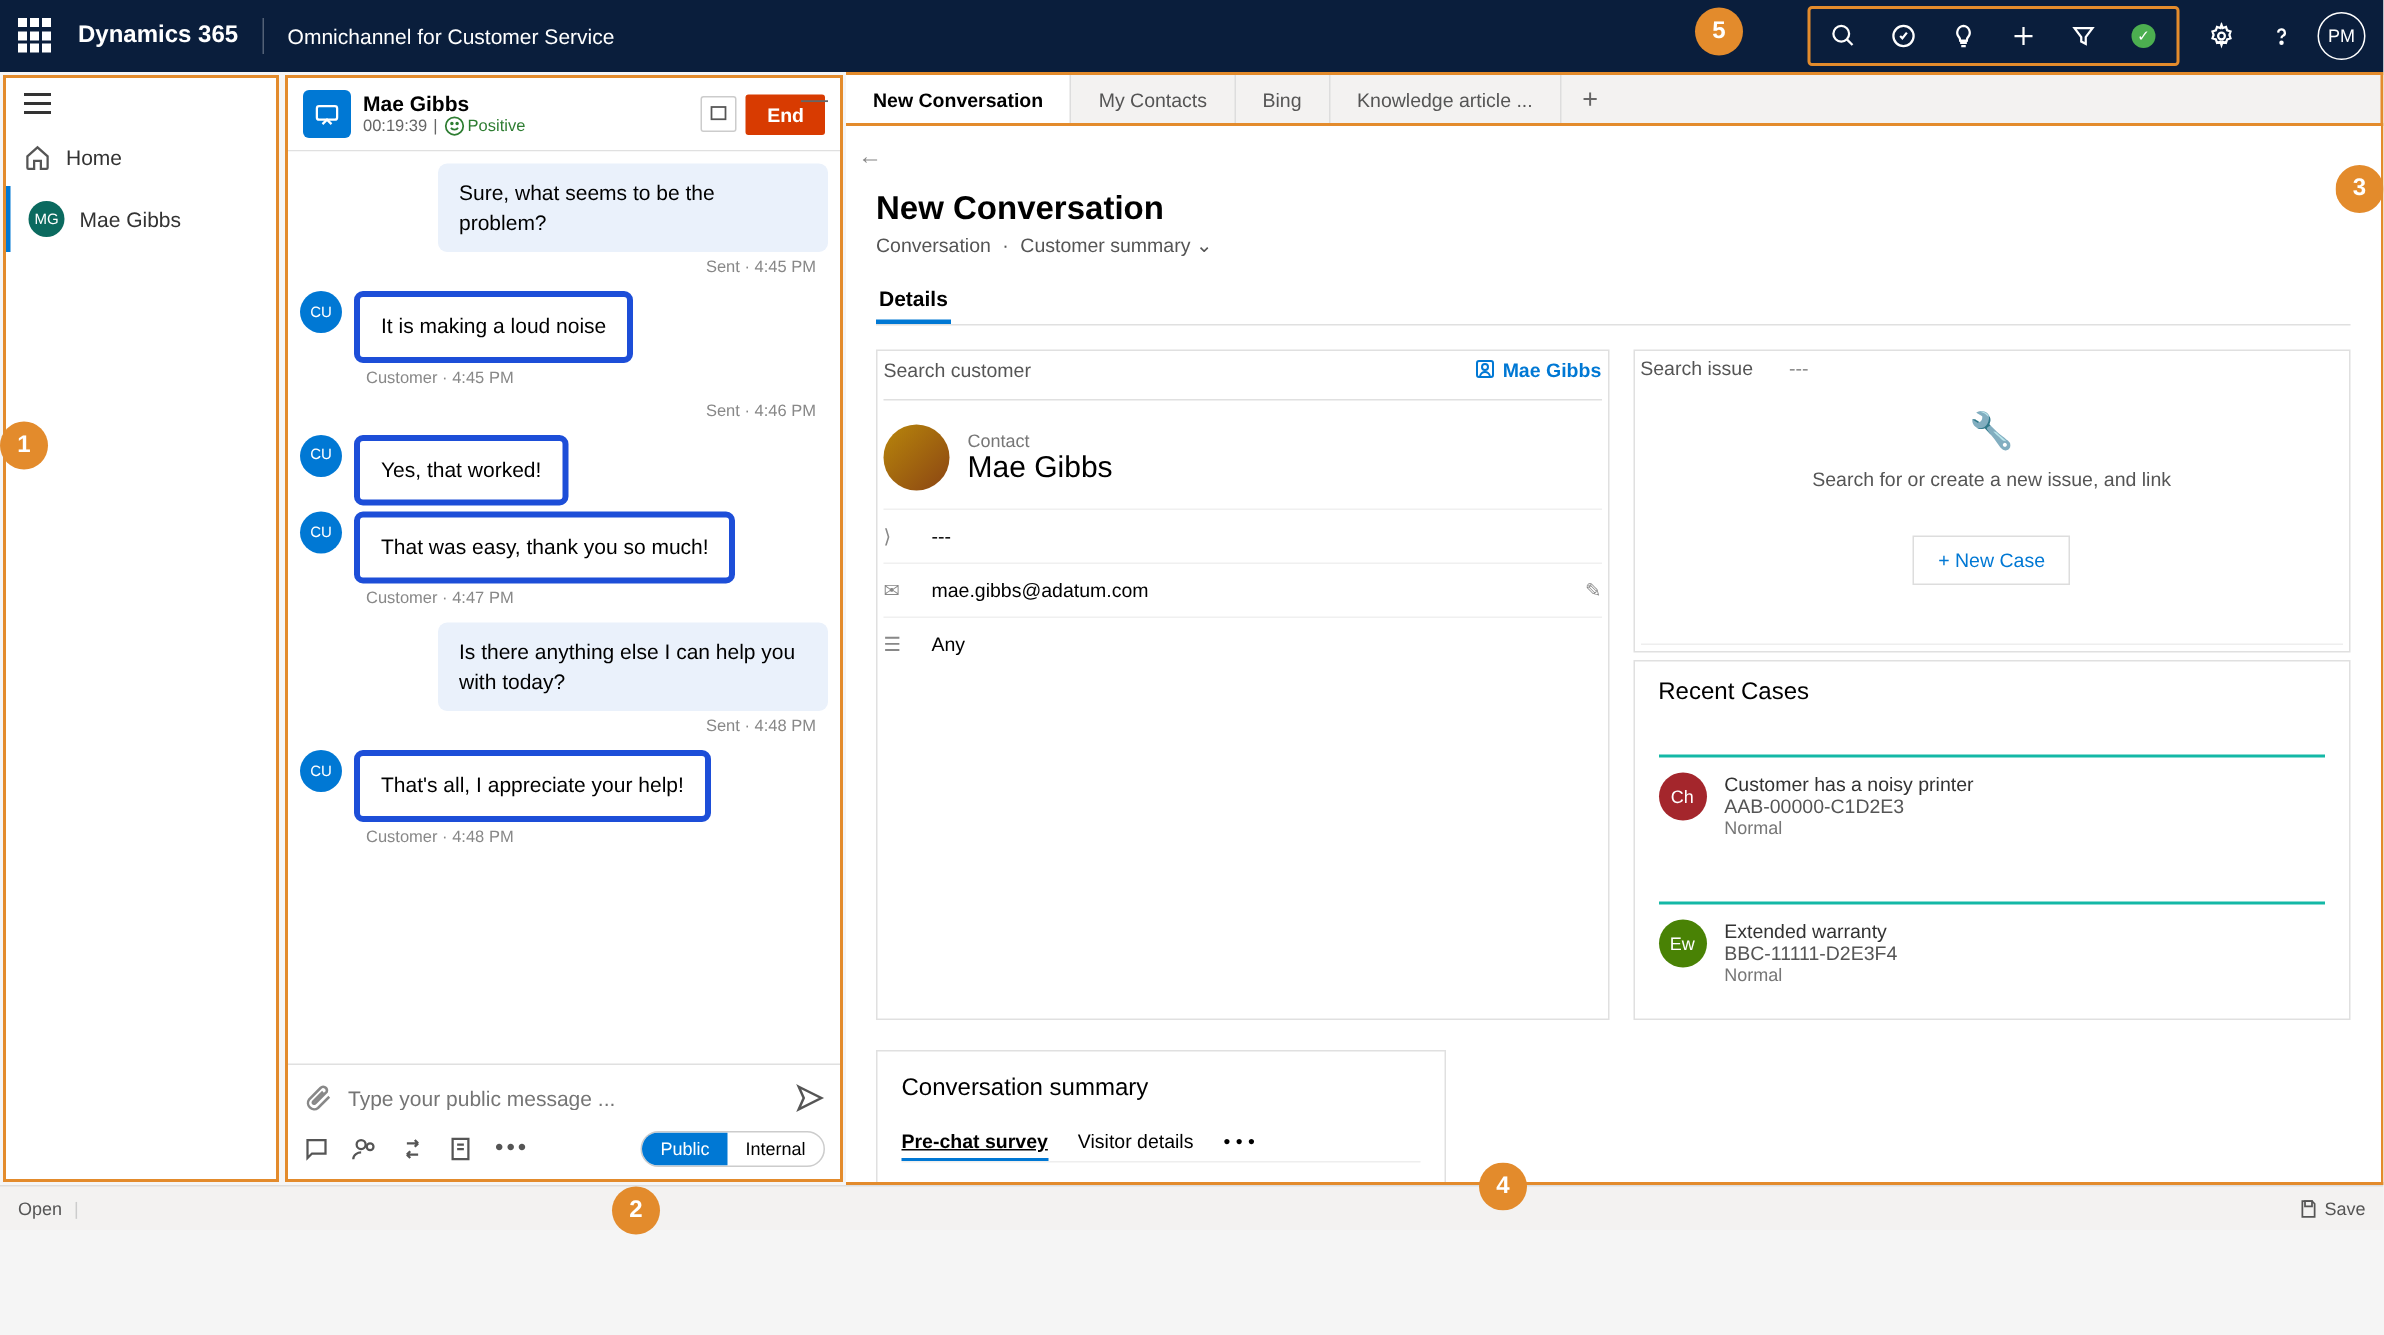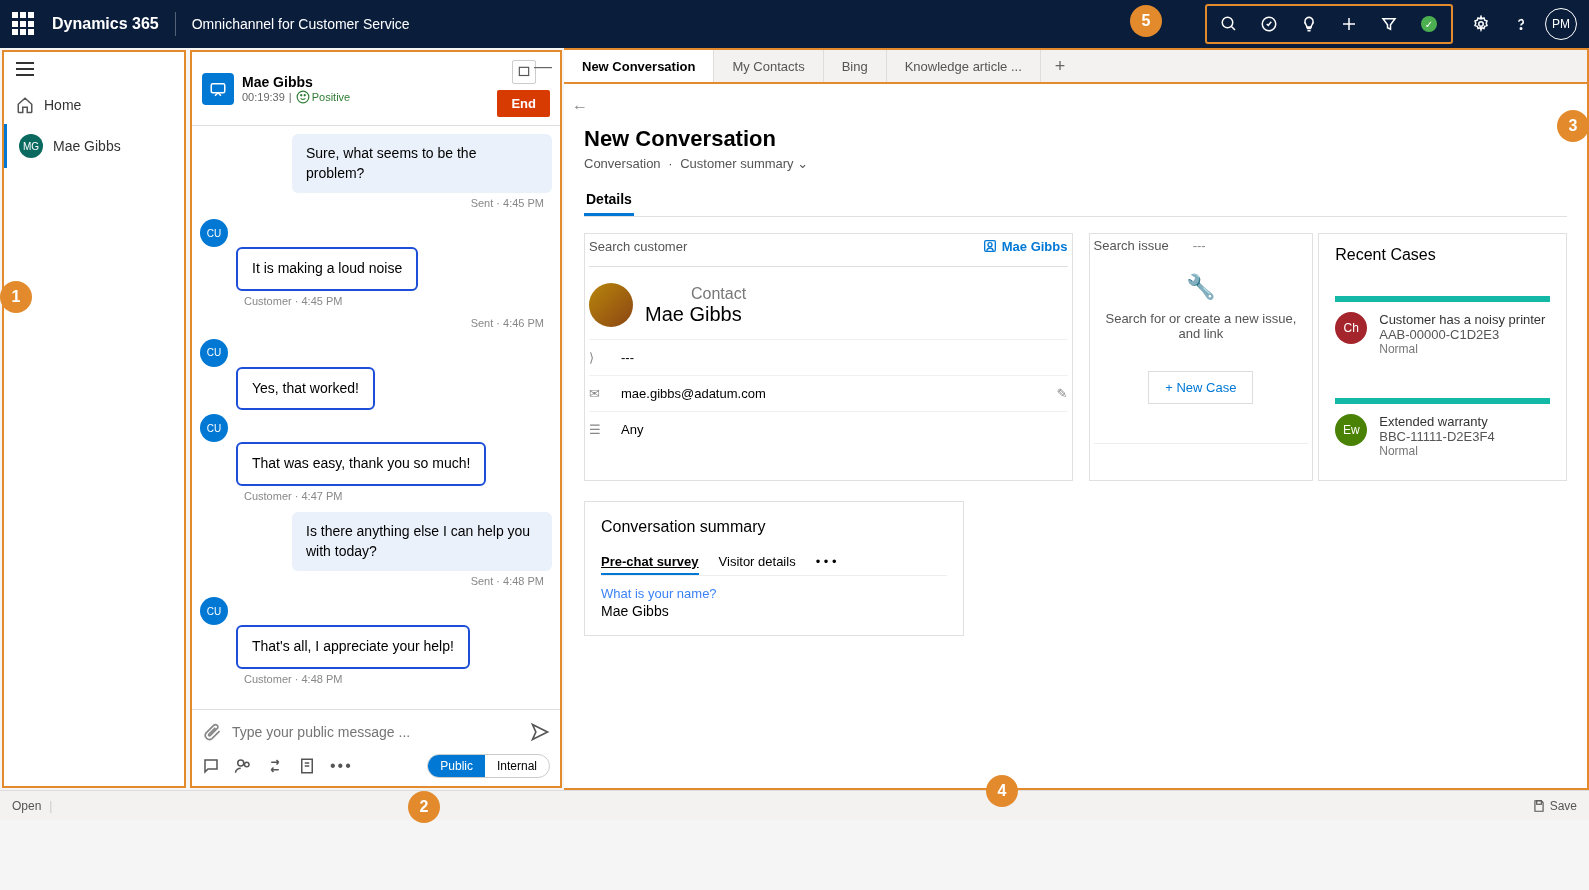--- a/index.html
+++ b/index.html
@@ -34,33 +34,33 @@
 .side-item { display: flex; align-items: center; padding: 10px 12px; cursor: pointer; font-size: 14px; color: #333; gap: 10px; }
 .side-item.active { background: #fff; border-left: 3px solid #0078d4; }
 .side-avatar { width: 24px; height: 24px; border-radius: 50%; background: #0b6a5f; color: #fff; font-size: 10px; display: flex; align-items: center; justify-content: center; }
 
 
 .conv-header { display: flex; align-items: center; padding: 8px 10px; border-bottom: 1px solid #e0e0e0; gap: 8px; }
 .conv-icon { width: 32px; height: 32px; background: #0078d4; border-radius: 4px; display: flex; align-items: center; justify-content: center; color: #fff; }
 .conv-title { font-size: 14px; font-weight: 600; }
 .conv-sub { font-size: 11px; color: #666; display: flex; align-items: center; gap: 4px; }
 .sentiment { color: #2e7d32; display: inline-flex; align-items: center; gap: 2px; }
-.conv-actions { margin-left: auto; display: flex; align-items: center; gap: 6px; flex-direction: column; }
+.conv-actions { margin-left: auto; display: flex; align-items: center; gap: 6px; }
 .popout { width: 24px; height: 24px; border: 1px solid #ccc; border-radius: 2px; display: flex; align-items: center; justify-content: center; cursor: pointer; }
 .end-btn { background: #d83b01; color: #fff; border: none; padding: 6px 14px; font-size: 13px; cursor: pointer; border-radius: 2px; font-weight: 600; }
 .minimize { position: absolute; top: 4px; right: 8px; cursor: pointer; color: #666; font-size: 18px; }
 
 .msg-area { flex: 1; overflow-y: auto; padding: 8px; background: #fff; }
 .msg-row { display: flex; margin-bottom: 4px; }
 .msg-row.out { justify-content: flex-end; }
 .msg-row.in { justify-content: flex-start; }
 .msg-avatar { width: 28px; height: 28px; border-radius: 50%; background: #0078d4; color: #fff; font-size: 10px; display: flex; align-items: center; justify-content: center; margin-right: 8px; flex-shrink: 0; }
 .msg-bubble { max-width: 260px; padding: 10px 14px; border-radius: 6px; font-size: 14px; line-height: 1.4; }
 .msg-row.out .msg-bubble { background: #eaf1fb; }
-.msg-row.in .msg-bubble { background: #fff; border: 2px solid #1d4ed8; margin-top: 28px; }
+.msg-row.in .msg-bubble { background: #fff; border: 4px solid #1d4ed8; }
 .msg-meta { font-size: 11px; color: #888; margin: 2px 8px 10px; }
 .msg-meta.right { text-align: right; }
 .msg-meta.left { margin-left: 44px; }
 
 .input-area { border-top: 1px solid #e0e0e0; padding: 8px 10px; }
 .input-row { display: flex; align-items: center; gap: 10px; }
 .msg-input { flex: 1; border: none; outline: none; font-size: 14px; padding: 6px 0; }
 .toolbar-row { display: flex; align-items: center; gap: 14px; margin-top: 8px; }
 .toolbar-row .spacer { flex: 1; }
 .pill-group { display: flex; border: 1px solid #ccc; border-radius: 12px; overflow: hidden; }
@@ -82,32 +82,32 @@
 .section-tab { padding: 6px 2px; font-size: 14px; cursor: pointer; border-bottom: 3px solid transparent; }
 .section-tab.active { border-bottom-color: #0078d4; font-weight: 600; }
 
 .cards-row { display: flex; gap: 16px; margin-bottom: 20px; }
 .card { border: 1px solid #e0e0e0; flex: 1; padding: 4px; }
 .card-head { display: flex; align-items: center; gap: 12px; font-size: 13px; color: #555; margin-bottom: 12px; }
 .card-head .link { color: #0078d4; font-weight: 600; display: flex; align-items: center; gap: 4px; }
 .contact-box { border-top: 1px solid #e0e0e0; padding-top: 16px; }
 .contact-row { display: flex; align-items: center; gap: 12px; margin-bottom: 12px; }
 .contact-avatar { width: 44px; height: 44px; border-radius: 50%; background: linear-gradient(135deg,#b8860b,#8b4513); }
-.contact-label { font-size: 16px; color: #777; margin-left: 46px; }
+.contact-label { font-size: 12px; color: #777; }
 .contact-name { font-size: 20px; }
 .field-row { display: flex; align-items: center; gap: 14px; padding: 10px 0; border-top: 1px solid #f0f0f0; font-size: 13px; }
 .field-icon { width: 18px; color: #888; }
 .field-val { flex: 1; }
 .issue-card { text-align: center; }
 .issue-card .wrench { font-size: 24px; color: #888; margin: 20px 0 10px; }
 .issue-card .hint { font-size: 13px; color: #555; margin-bottom: 30px; }
 .new-case-btn { border: 1px solid #ddd; padding: 8px 16px; font-size: 13px; color: #0078d4; background: #fff; cursor: pointer; }
 
 .recent-title { font-size: 16px; margin-bottom: 10px; }
-.case-row { display: flex; gap: 12px; padding: 10px 0; border-top: 6px solid #14b8a6; margin-top: 32px; }
+.case-row { display: flex; gap: 12px; padding: 10px 0; border-top: 2px solid #14b8a6; margin-top: 32px; }
 .case-badge { width: 32px; height: 32px; border-radius: 50%; display: flex; align-items: center; justify-content: center; color: #fff; font-size: 12px; }
 .case-badge.red { background: #a4262c; }
 .case-badge.green { background: #498205; }
 .case-title { font-size: 13px; color: #333; }
 .case-id { font-size: 13px; color: #555; }
 .case-pri { font-size: 12px; color: #777; }
 
 .conv-summary { border: 1px solid #e0e0e0; padding: 16px; }
 .conv-summary h3 { font-size: 16px; font-weight: 400; margin-bottom: 14px; }
 .survey-tabs { display: flex; gap: 20px; font-size: 13px; border-bottom: 1px solid #eee; margin-bottom: 10px; }
@@ -391,21 +391,21 @@
                 <span class="field-val">mae.gibbs@adatum.com</span>
                 <span style="color:#888">✎</span>
               </div>
             <div class="field-row">
                 <span class="field-icon">☰</span>
                 <span class="field-val">Any</span>
               </div>
           </div>
         </div>
 
-        <div style="flex:1; display:flex; flex-direction:row; gap:5px;">
+        <div style="flex:1; display:flex; flex-direction:column; gap:5px;">
           <div class="card issue-card">
             <div class="card-head">
               <span>Search issue</span>
               <span style="margin-left:12px;color:#888">---</span>
             </div>
             <div class="wrench">🔧</div>
             <div class="hint">Search for or create a new issue, and link</div>
             <button class="new-case-btn">+ New Case</button>
             <div style="height:20px;border-bottom:1px solid #eee;margin-top:20px;"></div>
           </div>

